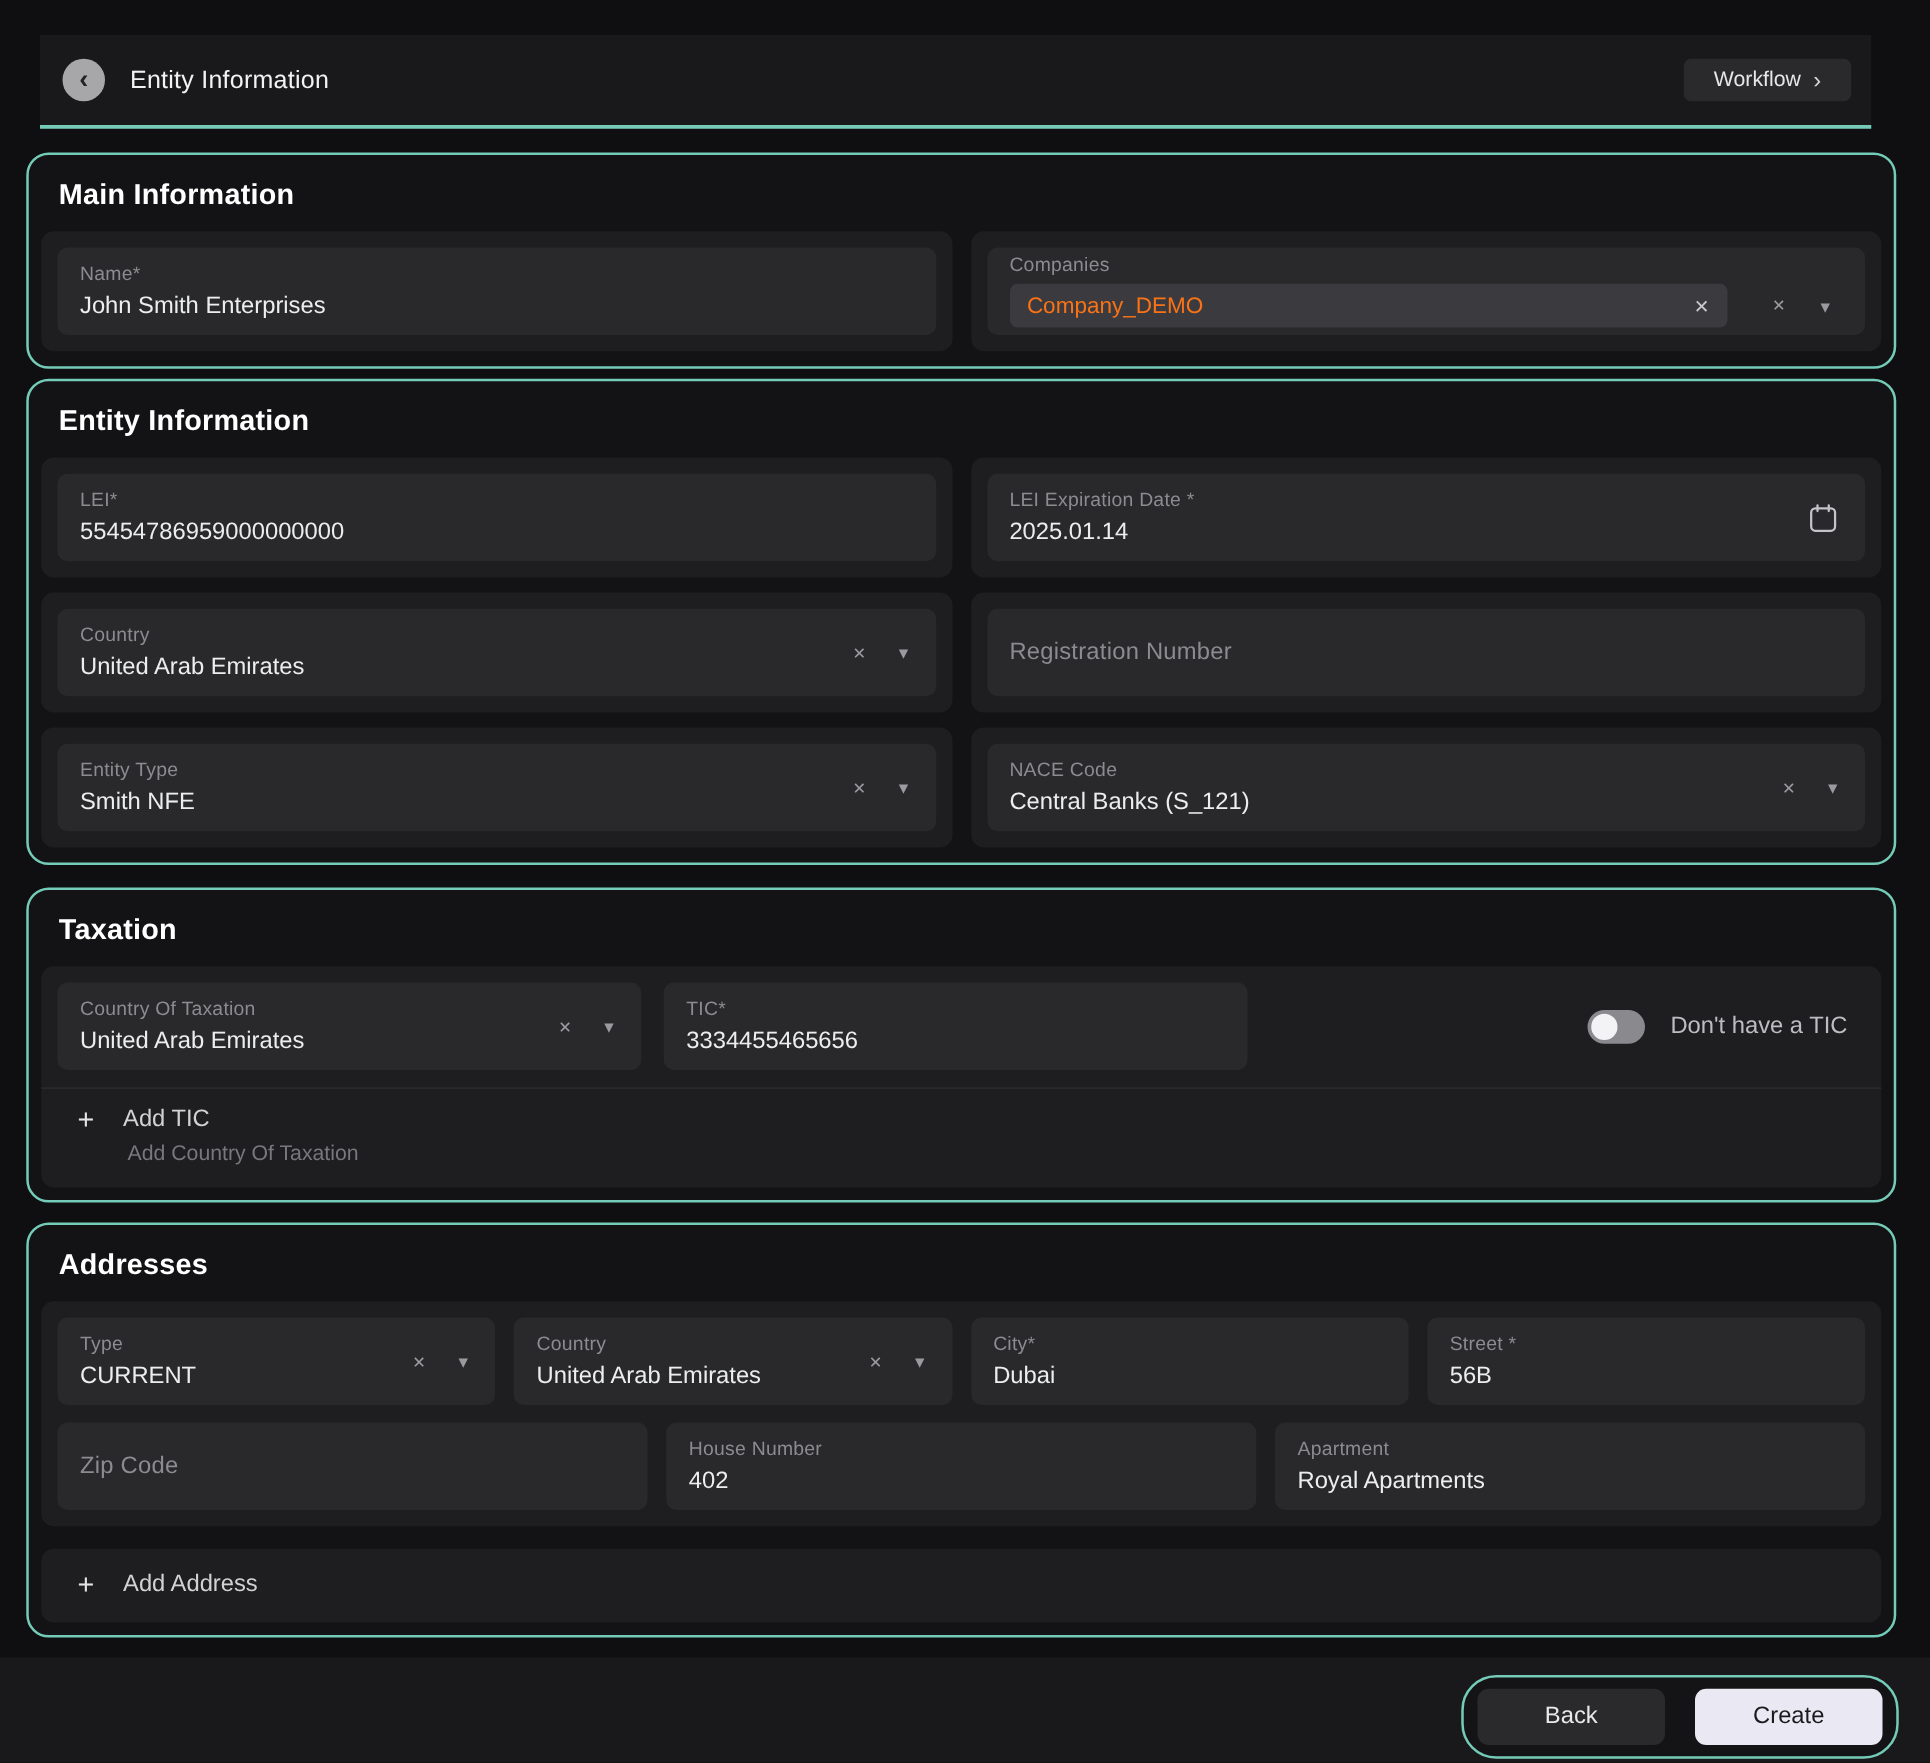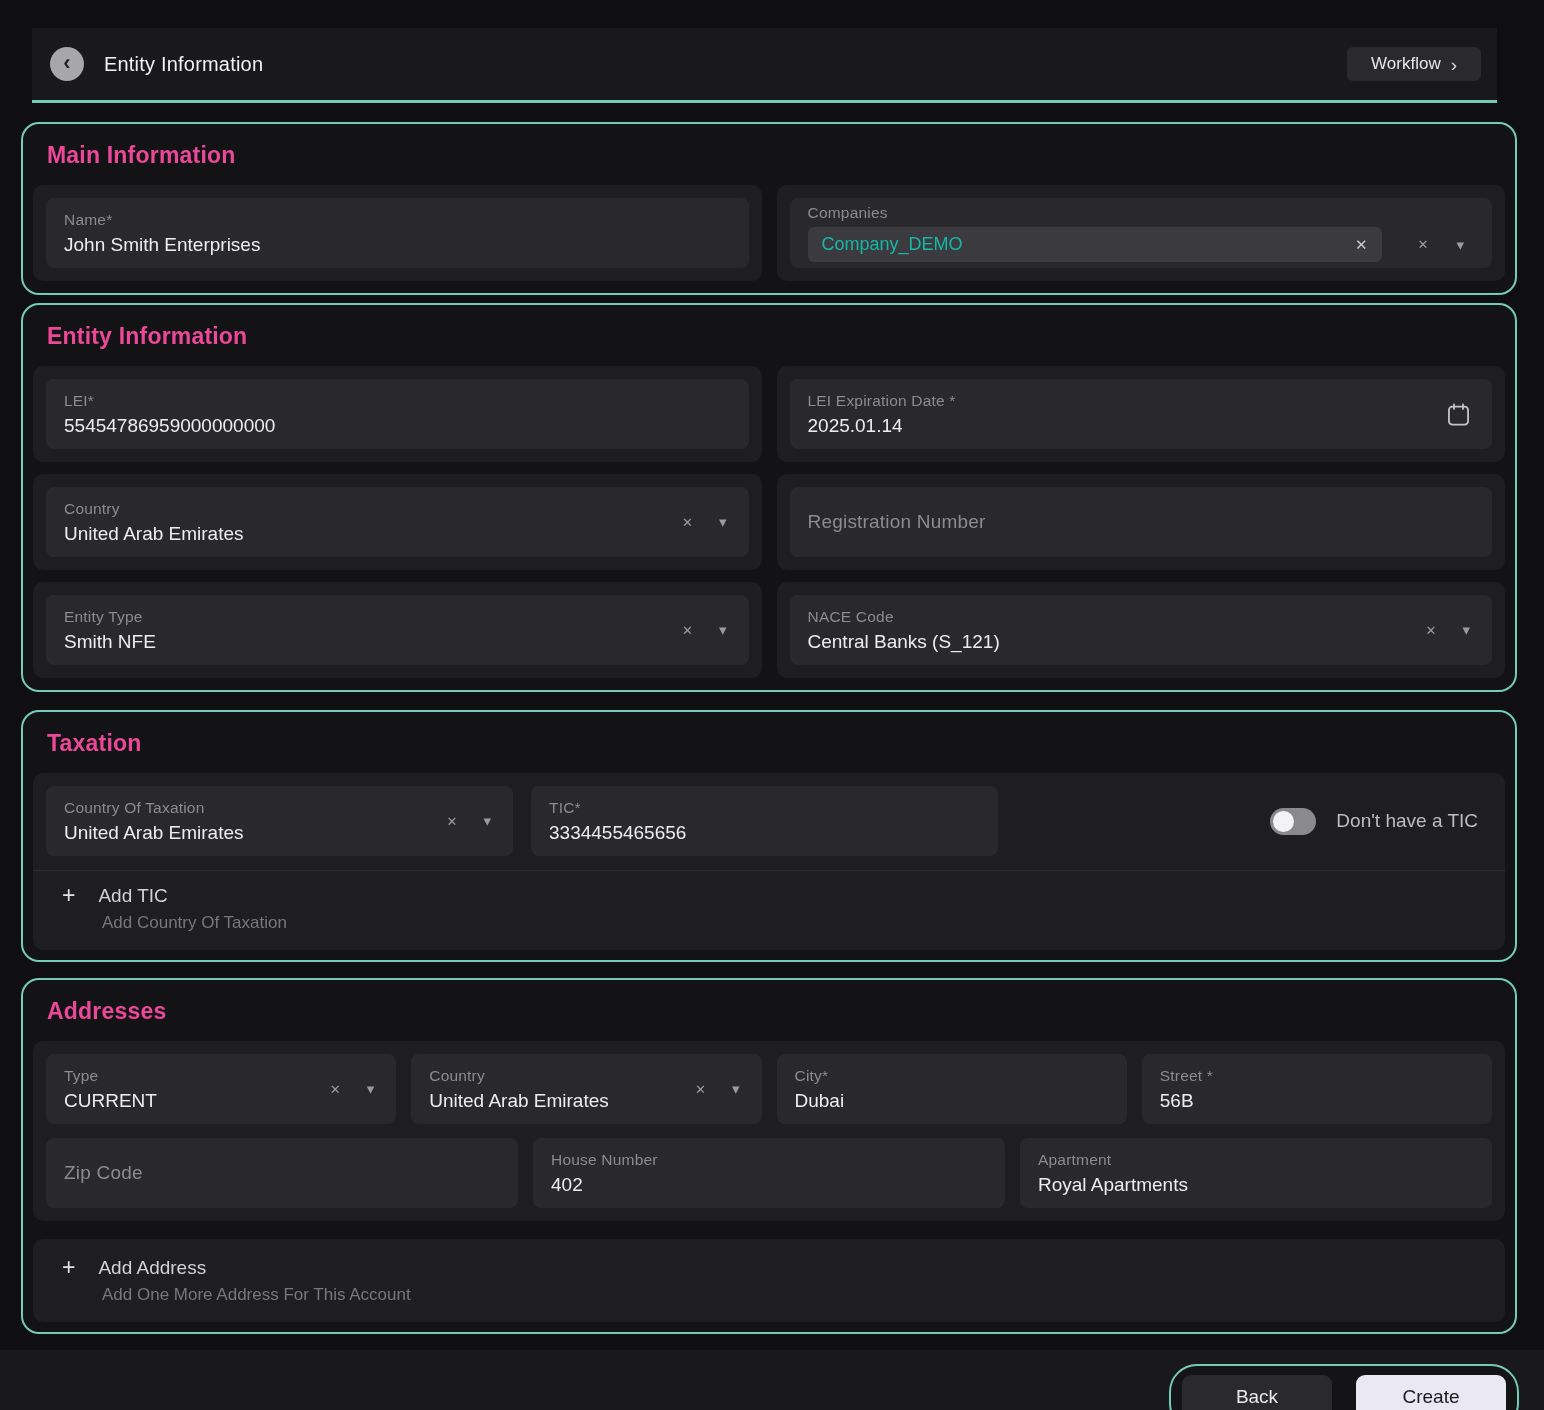--- a/index.html
+++ b/index.html
@@ -41,21 +41,21 @@
     background:#2a2a2d;border:none;border-radius:6px;height:34px;padding:0 24px;
     display:flex;align-items:center;gap:10px;color:#e7e7ea;font-size:17px;
     font-family:inherit;cursor:pointer;
   }
   .workflow-btn .chev-r{font-size:19px;color:#d6d6d9;line-height:1;}
   
   .section{
     margin:0 27px 0 21px;border:2.5px solid var(--teal);border-radius:18px;
     background:var(--section-bg);padding:12px 10px 10px;
   }
-  .section h2{font-size:23px;font-weight:700;color:#ec4899;margin:6px 14px 16px;letter-spacing:.2px;}
+  .section h2{font-size:23px;font-weight:700;color:#ffffff;margin:6px 14px 16px;letter-spacing:.2px;}
   .sec-gap-sm{margin-bottom:8px;}
   .sec-gap-lg{margin-bottom:18px;}
   .sec-gap-md{margin-bottom:16px;}
   .row{display:flex;gap:15px;margin:0 0 12px;}
   .row:last-child{margin-bottom:2px;align-items:flex-end;}
   .panel{background:var(--panel-bg);border-radius:10px;padding:13px;flex:1;}
   .panel.wide{flex:none;width:100%;}
   
   .field{
     background:var(--field-bg);border-radius:8px;height:70px;width:100%;
@@ -66,21 +66,21 @@
   .f-value{font-size:19px;color:var(--value);white-space:nowrap;overflow:hidden;}
   .ctls{display:flex;align-items:center;gap:26px;padding-right:4px;}
   .ctl-x{font-size:13px;color:var(--ctl);cursor:pointer;}
   .ctl-caret{font-size:15px;color:var(--ctl);cursor:pointer;}
   
   .chip-row{display:flex;align-items:center;gap:0;}
   .chip{
     flex:1;height:35px;background:var(--chip-bg);border-radius:6px;
     display:flex;align-items:center;padding:0 14px;gap:10px;max-width:604px;cursor:pointer;
   }
-  .chip-label{flex:1;font-size:18px;color:#14b8a6;}
+  .chip-label{flex:1;font-size:18px;color:#f97316;}
   .chip-x{font-size:15px;color:#c9c9cd;cursor:pointer;}
   .chip-ctls{display:flex;align-items:center;gap:28px;margin-left:36px;margin-right:10px;}
   
   .tax-row{display:flex;align-items:center;gap:18px;}
   .tax-row .field{width:467px;flex:none;}
   .tax-spacer{flex:1;}
   .toggle-wrap{display:flex;align-items:center;gap:20px;padding-right:14px;}
   .toggle{width:46px;height:27px;border-radius:14px;background:#89898e;position:relative;cursor:pointer;}
   .toggle .knob{position:absolute;left:3px;top:3px;width:21px;height:21px;border-radius:50%;background:#f3f3f5;}
   .toggle-label{font-size:19px;color:#bdbdc1;}
@@ -320,21 +320,20 @@
           <div class="f-value">Royal Apartments</div>
         </div>
       </div>
     </div>
   </div>
   <div class="panel wide">
     <div class="add-line" style="margin-top:4px;">
       <span class="plus">+</span>
       <span class="add-label">Add Address</span>
     </div>
-    <div class="add-hint">Add One More Address For This Account</div>
   </div>
 </section>
 
 <div class="footer">
   <div class="action-pill">
     <button class="btn btn-back">Back</button>
     <button class="btn btn-create">Create</button>
   </div>
 </div>
 

